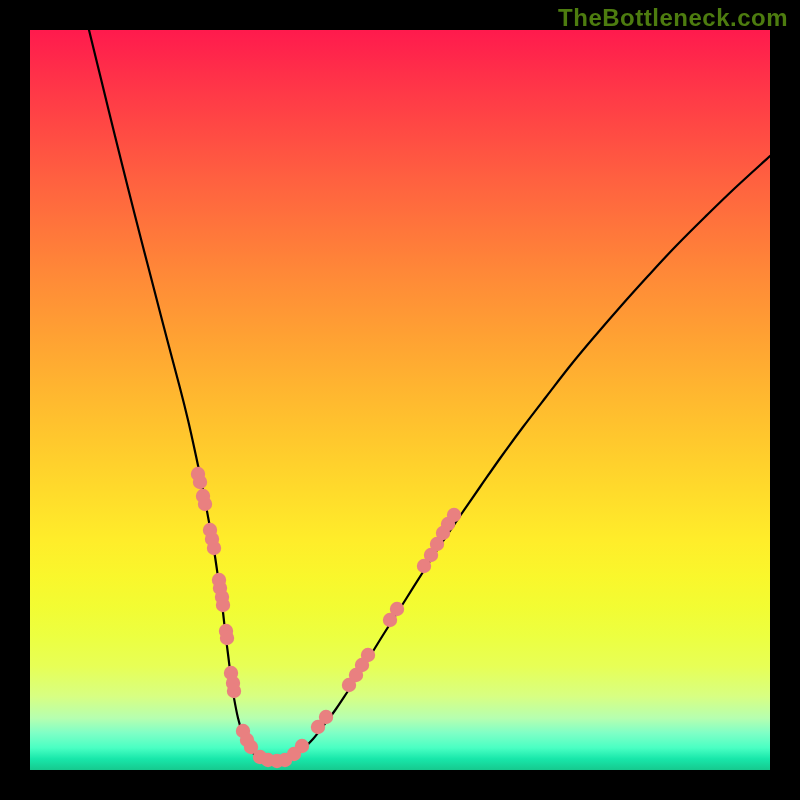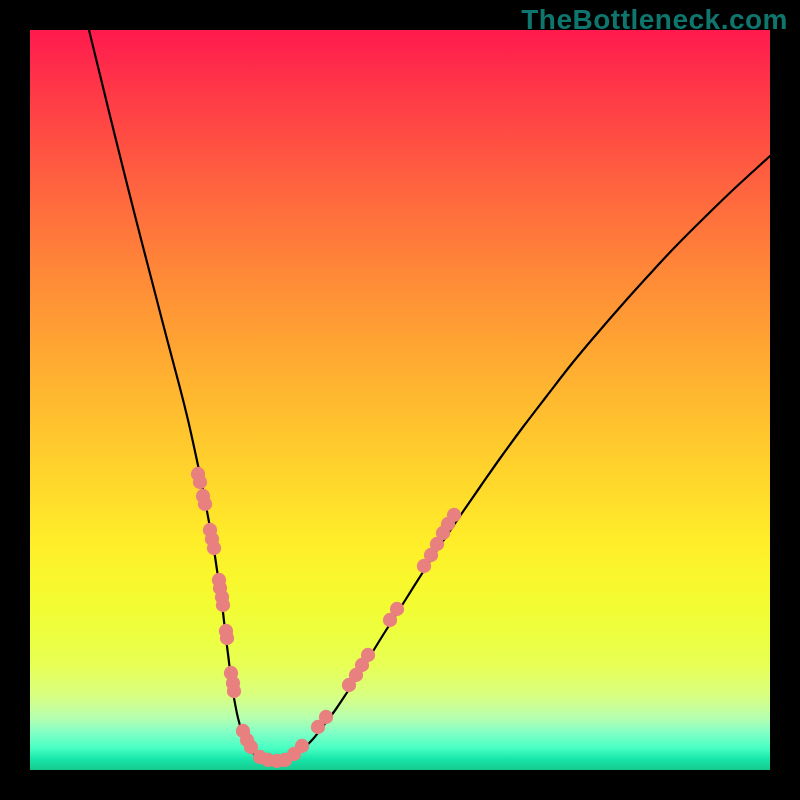--- a/index.html
+++ b/index.html
@@ -8,23 +8,23 @@
     position: relative;
     width: 800px;
     height: 800px;
     background: #000;
   }
   .watermark {
     position: absolute;
     top: 4px;
     right: 12px;
     font-family: Arial, Helvetica, sans-serif;
-    font-size: 28px;
+    font-size: 24px;
     font-weight: 600;
-    color: #0f766e;
+    color: #4d7c0f;
     letter-spacing: 0.5px;
     z-index: 10;
   }
   .plot {
     position: absolute;
     left: 30px;
     top: 30px;
     width: 740px;
     height: 740px;
     overflow: hidden;

